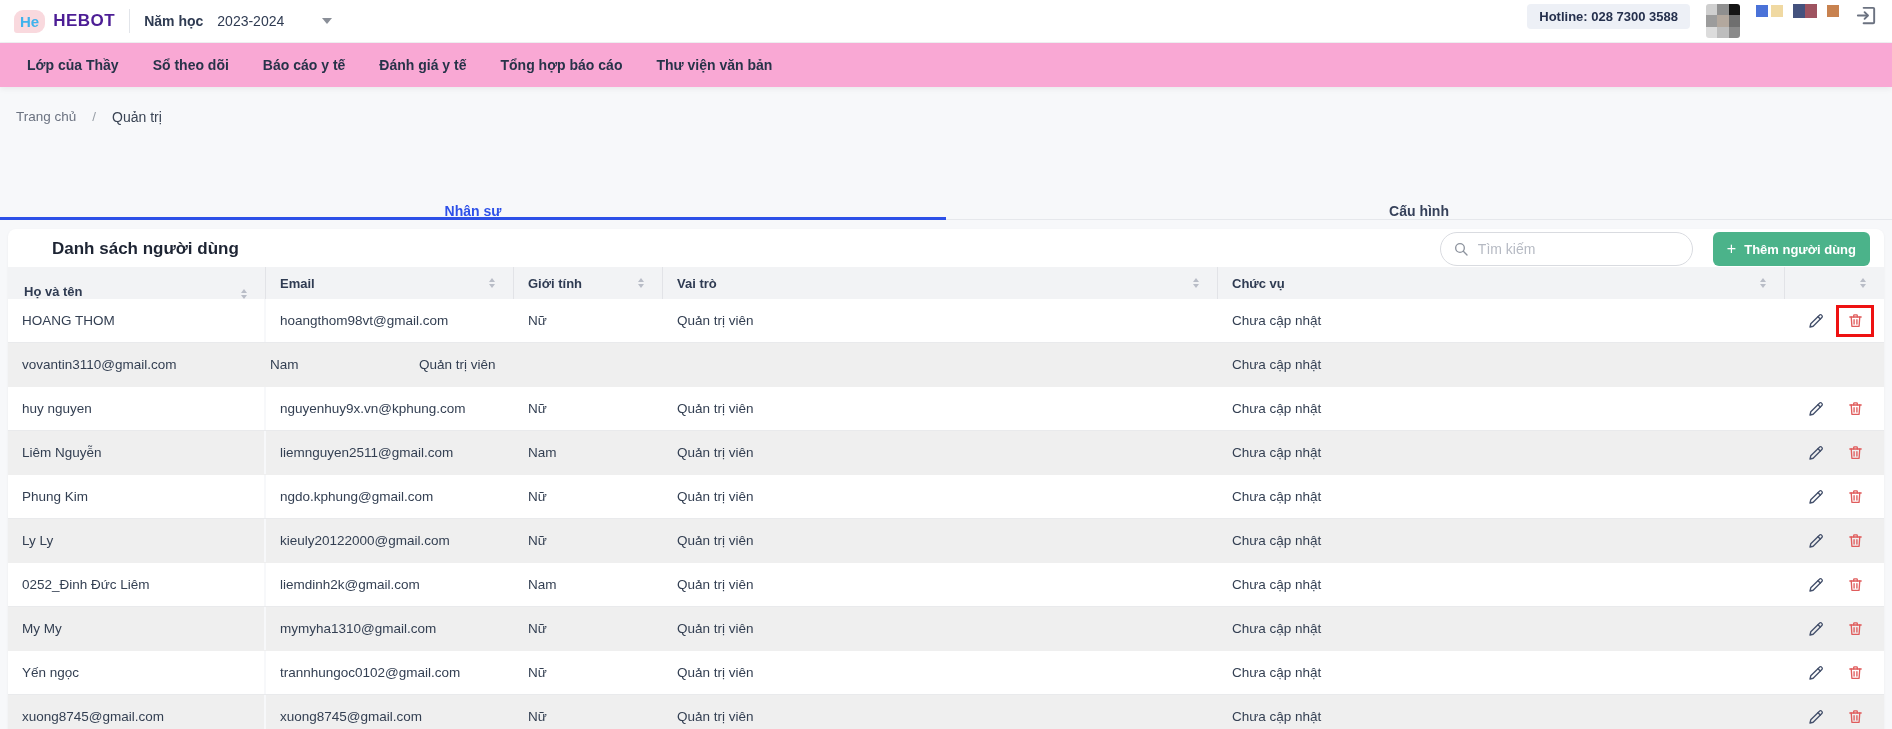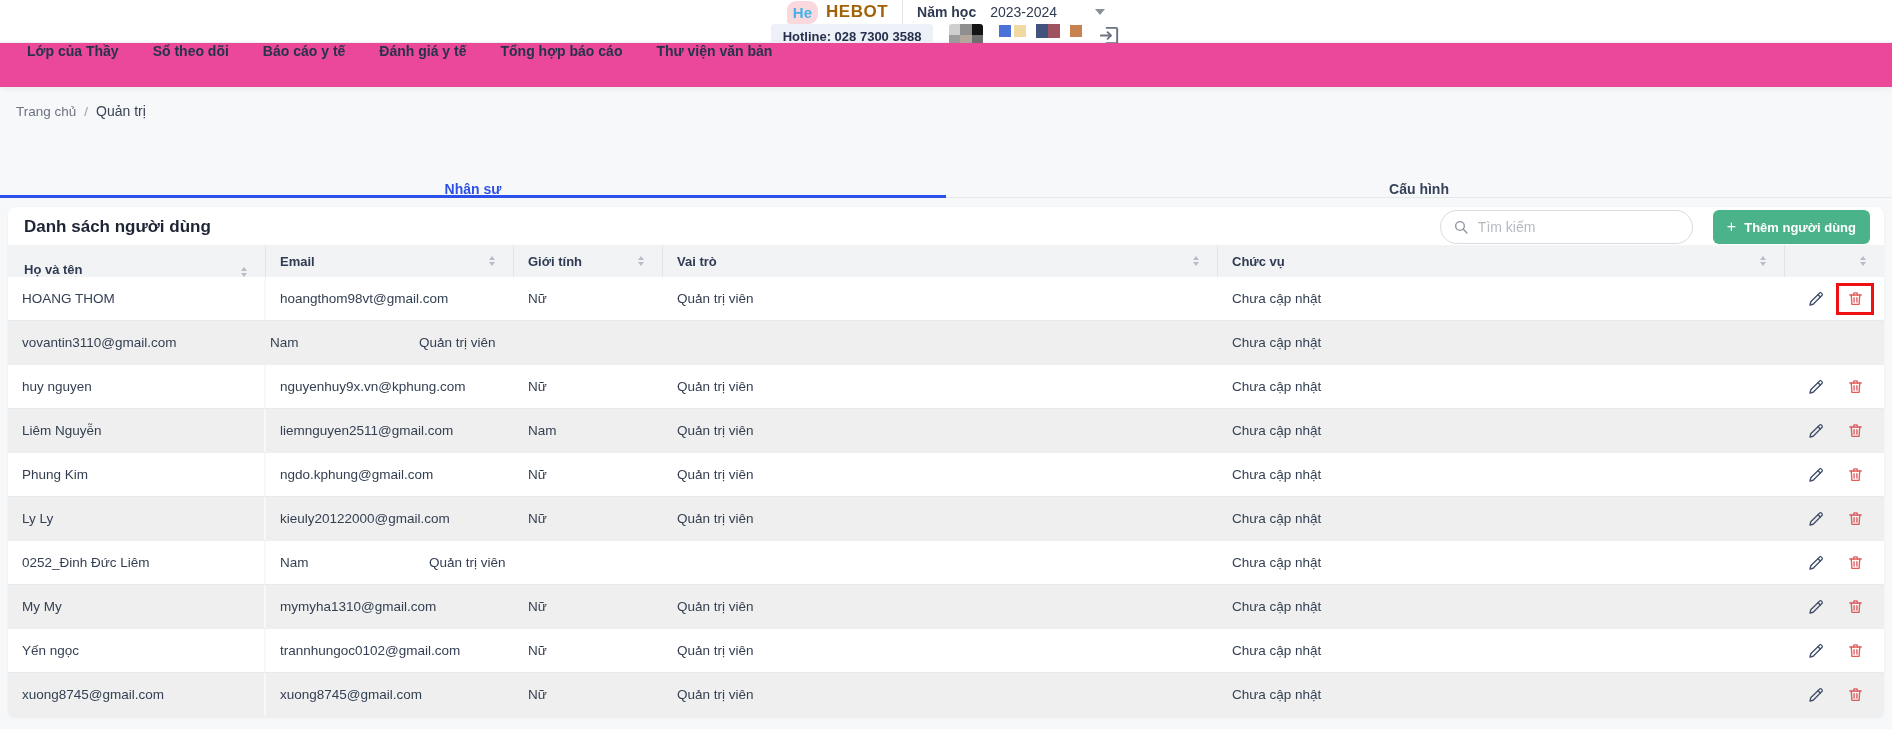--- a/index.html
+++ b/index.html
@@ -7,26 +7,26 @@
     --navy:#2f3b52; --text:#3a4456; --muted:#8b919d; --page-bg:#f7f8fa;
     --row-alt:#efefef; --header-row-bg:#f2f3f5; --hotline-bg:#edf0f6;
     --logo-blue:#3fb2ec; --logo-pink:#f9d9de; --border:#e6e8ec;
   }
   *{box-sizing:border-box;margin:0;padding:0;}
   html,body{width:1892px;height:729px;overflow:hidden;}
   body{font-family:"Liberation Sans",sans-serif;background:var(--page-bg);color:var(--text);}
 
   
   .topbar{height:43px;background:#fff;display:flex;align-items:center;justify-content:space-between;
-          padding:0 14px 0 14px;border-bottom:1px solid #f0f1f3;flex-direction:column;}
+          padding:0 14px 0 14px;border-bottom:1px solid #f0f1f3;}
   .topbar-left{display:flex;align-items:center;gap:14px;}
   .logo{display:flex;align-items:center;gap:8px;}
   .logo-he{background:var(--logo-pink);color:var(--logo-blue);font-weight:bold;font-size:15px;
            padding:3px 6px;border-radius:9px 9px 9px 3px;}
-  .logo-text{color:#a16207;font-weight:bold;font-size:17px;letter-spacing:.5px;text-align:right;}
+  .logo-text{color:#4c1d95;font-weight:bold;font-size:17px;letter-spacing:.5px;text-align:right;}
   .vdiv{width:1px;height:24px;background:#e2e5ea;}
   .year-label{font-weight:bold;font-size:14px;color:var(--navy);}
   .year-select{display:flex;align-items:center;gap:38px;font-size:14px;color:var(--navy);cursor:pointer;}
   .caret-down{width:0;height:0;border-left:5px solid transparent;border-right:5px solid transparent;
               border-top:6px solid #8a8f98;}
   .topbar-right{display:flex;align-items:flex-start;gap:16px;}
   .hotline{background:var(--hotline-bg);border-radius:4px;padding:5px 12px;font-weight:bold;
            font-size:13px;color:#25304d;}
   .avatar{width:34px;height:34px;border-radius:3px;overflow:hidden;display:block;}
   .flagset{display:flex;align-items:center;gap:10px;}
@@ -35,41 +35,41 @@
   .flag-a .f1{background:#4a72d8;}
   .flag-a .f2{background:#f0d9a2;}
   .flag-b{display:flex;}
   .flag-b i{display:block;width:12px;height:14px;}
   .flag-b .f1{background:#44527e;}
   .flag-b .f2{background:#9e5360;}
   .flag-c{width:12px;height:12px;background:#c8824f;display:block;}
   .logout-btn{display:flex;align-items:center;cursor:pointer;}
 
   
-  .navbar{height:44px;background:#ec4899;display:flex;align-items:flex-start;gap:34px;padding:0 27px;
+  .navbar{height:44px;background:#f9a8d4;display:flex;align-items:center;gap:34px;padding:0 27px;
           box-shadow:0 2px 6px rgba(0,0,0,.06);position:relative;z-index:2;}
   .nav-item{font-weight:bold;font-size:14px;color:#273349;cursor:pointer;white-space:nowrap;}
 
   
-  .breadcrumb-row{height:48px;display:flex;align-items:center;padding:0 16px;gap:8px;font-size:13.5px;}
+  .breadcrumb-row{height:48px;display:flex;align-items:flex-start;padding:0 16px;gap:16px;font-size:13.5px;margin-top:22px;}
   .bc-home{color:#6b7280;cursor:pointer;}
   .bc-sep{color:#9aa0a8;}
   .bc-current{color:#3a4454;font-size:14px;}
 
   
   .tabs-row{height:63px;display:flex;align-items:flex-end;position:relative;border-bottom:1px solid var(--border);}
   .tab{width:50%;text-align:center;padding-bottom:0;font-size:14px;font-weight:bold;color:#36415a;cursor:pointer;}
   .tab.active{color:var(--accent);}
   .ink-bar{position:absolute;left:0;bottom:-1px;width:50%;height:3px;background:var(--accent);}
 
   
   .card{margin:9px 8px 0 8px;background:#fff;border-radius:8px 8px 6px 6px;
         box-shadow:0 1px 3px rgba(0,0,0,.05);overflow:hidden;}
   .toolbar{height:38px;display:flex;align-items:center;justify-content:space-between;padding:2px 14px 0 16px;}
-  .card-title{font-size:17px;font-weight:bold;color:#1d2433;}
+  .card-title{font-size:17px;font-weight:bold;color:#1d2433;margin-left:28px;}
   .toolbar-right{display:flex;align-items:flex-end;gap:20px;}
   .search-box{width:253px;height:34px;border:1px solid #d9dbe0;border-radius:18px;display:flex;
               align-items:center;padding:0 12px;gap:9px;background:#fff;}
   .search-box input{border:none;outline:none;flex:1;font-size:14px;color:var(--text);
                     font-family:"Liberation Sans",sans-serif;background:transparent;}
   .search-box input::placeholder{color:#b6bac3;}
   .add-btn{height:34px;background:var(--green);color:#fff;border:none;border-radius:6px;
            font-weight:bold;font-size:13px;padding:0 14px;display:flex;align-items:center;gap:8px;
            cursor:pointer;font-family:"Liberation Sans",sans-serif;}
   .add-plus{font-size:16px;font-weight:normal;line-height:1;}
@@ -379,20 +379,21 @@
               <path d="M9.5 7V4.8A.8.8 0 0 1 10.3 4h3.4a.8.8 0 0 1 .8.8V7"></path>
               <path d="M6 7l.9 13.2h10.2L18 7"></path>
               <path d="M10 11v6"></path>
               <path d="M14 11v6"></path>
             </svg>
           </span>
         </div>
       </div>
       <div class="trow">
         <div class="td c-name">0252_Đinh Đức Liêm</div>
+        <div class="td c-email">liemdinh2k@gmail.com</div>
         <div class="td c-gender">Nam</div>
         <div class="td c-role">Quản trị viên</div>
         <div class="td c-pos">Chưa cập nhật</div>
         <div class="td c-actions">
           <span class="icon-btn edit">
             <svg width="18" height="18" viewBox="0 0 24 24" fill="none" stroke="#44506b" stroke-width="1.8" stroke-linecap="round" stroke-linejoin="round">
               <path d="M4 20l1-4.2L16.6 4.2a2 2 0 0 1 2.9 0l.3.3a2 2 0 0 1 0 2.9L8.2 19 4 20z"></path>
               <path d="M14.6 6.2l3.2 3.2"></path>
             </svg>
           </span>

